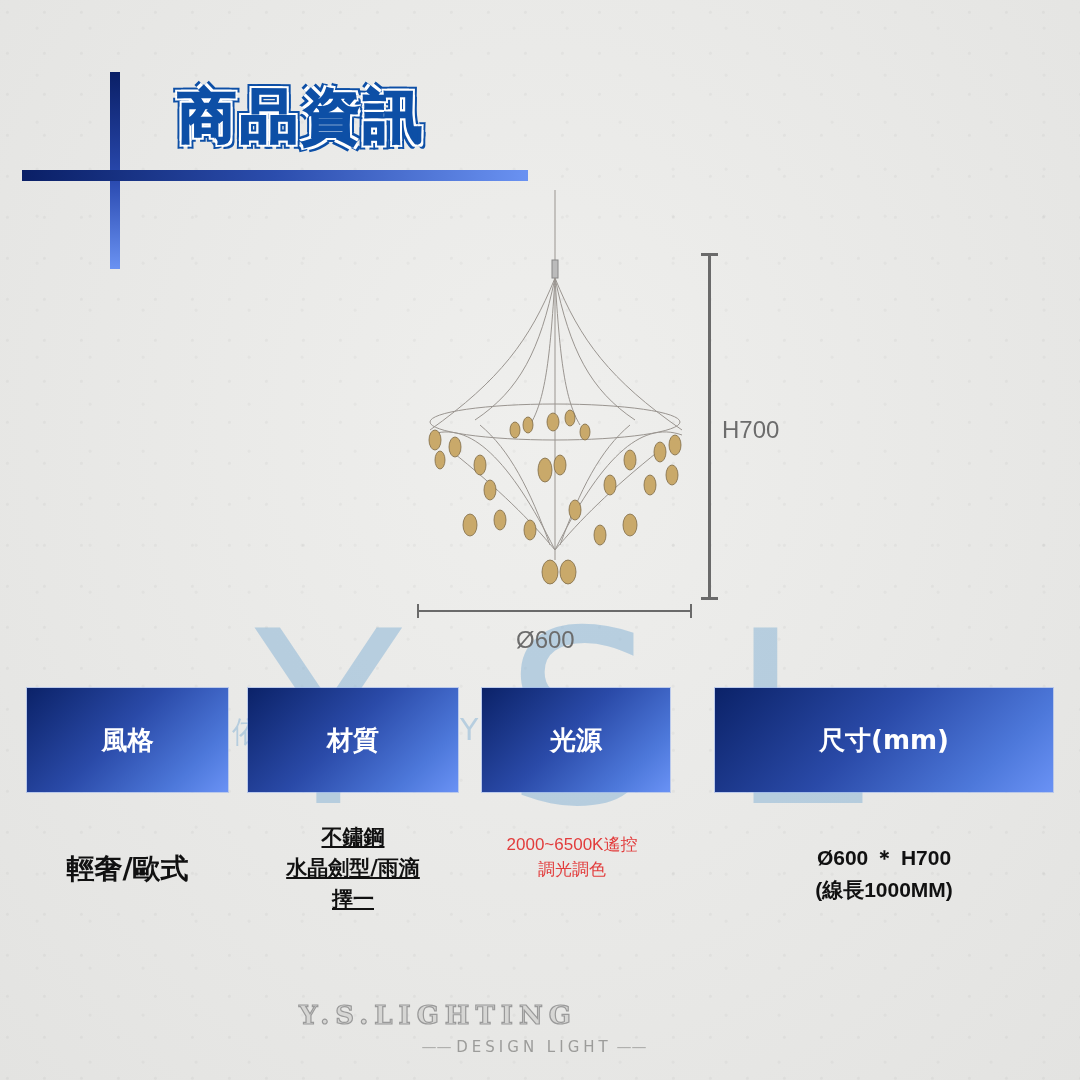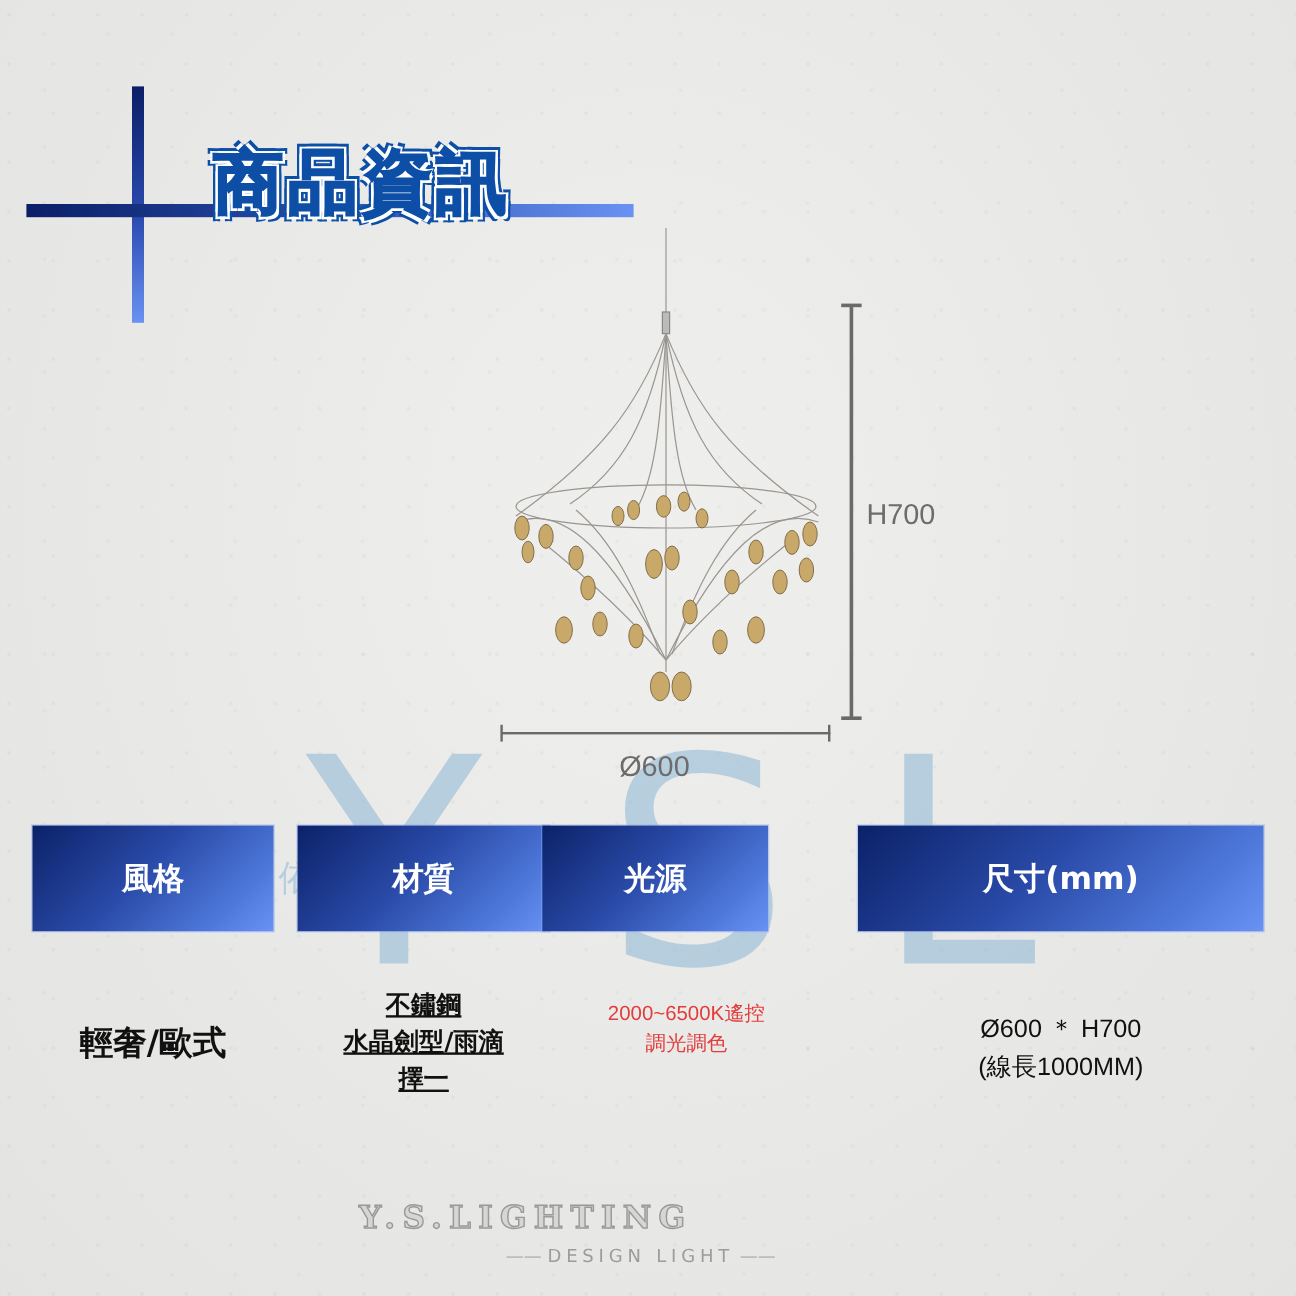--- a/index.html
+++ b/index.html
@@ -11,34 +11,34 @@
       radial-gradient(ellipse at 50% 40%, #efefed 0%, #e3e3e1 100%);
     background-size: 37px 41px, 53px 47px, 100% 100%;
     font-family:"DejaVu Sans","Liberation Sans",sans-serif;}
   .abs{position:absolute;}
   
   .vbar{left:110px;top:72px;width:10px;height:197px;background:linear-gradient(180deg,#0a1f66 0%,#2a4ab0 55%,#6a92f2 100%);}
   .hbar{left:22px;top:170px;width:506px;height:11px;background:linear-gradient(90deg,#0a1f66 0%,#2b4dad 50%,#6a92f2 100%);}
   .title{left:178px;top:78px;font-size:58px;font-weight:bold;color:#0d4fa6;letter-spacing:4px;
     -webkit-text-stroke:2px #0d4fa6;
     text-shadow: 0 0 0 #fff, 3px 3px 0 #fff, -3px -3px 0 #fff, 3px -3px 0 #fff, -3px 3px 0 #fff,
-                 5px 5px 0 #0d4fa6, -5px -5px 0 #0d4fa6, 5px -5px 0 #0d4fa6, -5px 5px 0 #0d4fa6; margin-top: 36px;}
+                 5px 5px 0 #0d4fa6, -5px -5px 0 #0d4fa6, 5px -5px 0 #0d4fa6, -5px 5px 0 #0d4fa6;}
   
   .wm{font-family:"DejaVu Sans",sans-serif;color:rgba(120,170,210,0.45);font-size:240px;line-height:1;}
   .wm-small{color:rgba(120,170,210,0.45);font-size:30px;}
   
   .dim-v{left:708px;top:254px;width:3px;height:344px;background:#6a6a6a;}
   .dim-v-cap-top{left:701px;top:253px;width:17px;height:3px;background:#6a6a6a;}
   .dim-v-cap-bot{left:701px;top:597px;width:17px;height:3px;background:#6a6a6a;}
   .dim-h{left:418px;top:610px;width:274px;height:2px;background:#6a6a6a;}
   .dim-h-cap-l{left:417px;top:604px;width:2px;height:14px;background:#6a6a6a;}
   .dim-h-cap-r{left:690px;top:604px;width:2px;height:14px;background:#6a6a6a;}
   .dim-label{color:#6c6c6c;font-size:24px;font-family:"Liberation Sans",sans-serif;}
   
-  .cell{top:688px;height:88px;display:flex;align-items:center;justify-content:center;
+  .cell{top:688px;height:104px;display:flex;align-items:center;justify-content:center;
     background:linear-gradient(135deg,#0b2268 0%,#2a4aa8 45%,#4d78da 80%,#6a92f5 100%);
     color:#fff;font-size:26px;font-weight:bold;box-shadow:0 0 0 1px rgba(140,170,240,0.5);}
   .val{color:#111;text-align:center;font-weight:bold;}
   .val-norm{color:#111;text-align:center;font-family:"Liberation Sans",sans-serif;}
   .red{color:#e23c3c;}
   
   .brand{left:0;width:876px;top:1000px;text-align:center;font-size:26px;font-weight:bold;letter-spacing:6px;
     color:#d6d6d4;-webkit-text-stroke:1.2px #9a9a9a;font-family:"DejaVu Serif",serif;}
   .tagline{left:0;width:1068px;top:1038px;text-align:center;font-size:15px;letter-spacing:4px;color:#9c9c9a;font-family:"DejaVu Sans",sans-serif;}
 </style>
@@ -112,40 +112,40 @@
 <div class="abs dim-h-cap-l"></div>
 <div class="abs dim-h-cap-r"></div>
 <div class="abs dim-label" style="left:516px;top:626px;">Ø600</div>
 
 <div class="abs cell" style="left:27px;width:201px;">
   <span>風格</span>
 </div>
 <div class="abs cell" style="left:248px;width:210px;">
   <span>材質</span>
 </div>
-<div class="abs cell" style="left:452px;width:188px;">
+<div class="abs cell" style="left:482px;width:188px;">
   <span>光源</span>
 </div>
 <div class="abs cell" style="left:715px;width:338px;text-align:right;">
   <span>尺寸(mm)</span>
 </div>
 
 <div class="abs val" style="left:27px;width:201px;top:850px;font-size:28px;">
   <div>輕奢/歐式</div>
 </div>
 <div class="abs val" style="left:248px;width:210px;top:822px;font-size:21px;line-height:31px;text-decoration:underline;">
   <div>不鏽鋼</div>
   <div>水晶劍型/雨滴</div>
   <div>擇一</div>
 </div>
 <div class="abs val-norm" style="left:478px;width:188px;top:832px;font-size:17px;line-height:25px;">
   <div class="red">2000~6500K遙控</div>
   <div class="red">調光調色</div>
 </div>
-<div class="abs val-norm" style="left:715px;width:338px;top:842px;font-size:21px;line-height:32px;">
+<div class="abs val-norm" style="left:715px;width:338px;top:842px;font-size:21px;line-height:32px;font-weight:bold;">
   <div>Ø600 ＊ H700</div>
   <div>(線長1000MM)</div>
 </div>
 
 <div class="abs brand">Y.S.LIGHTING</div>
 <div class="abs tagline">
   <span style="color:#b0b0ae;letter-spacing:0;">—— </span><span>DESIGN LIGHT</span><span style="color:#b0b0ae;letter-spacing:0;"> ——</span>
 </div>
 
 </body></html>

